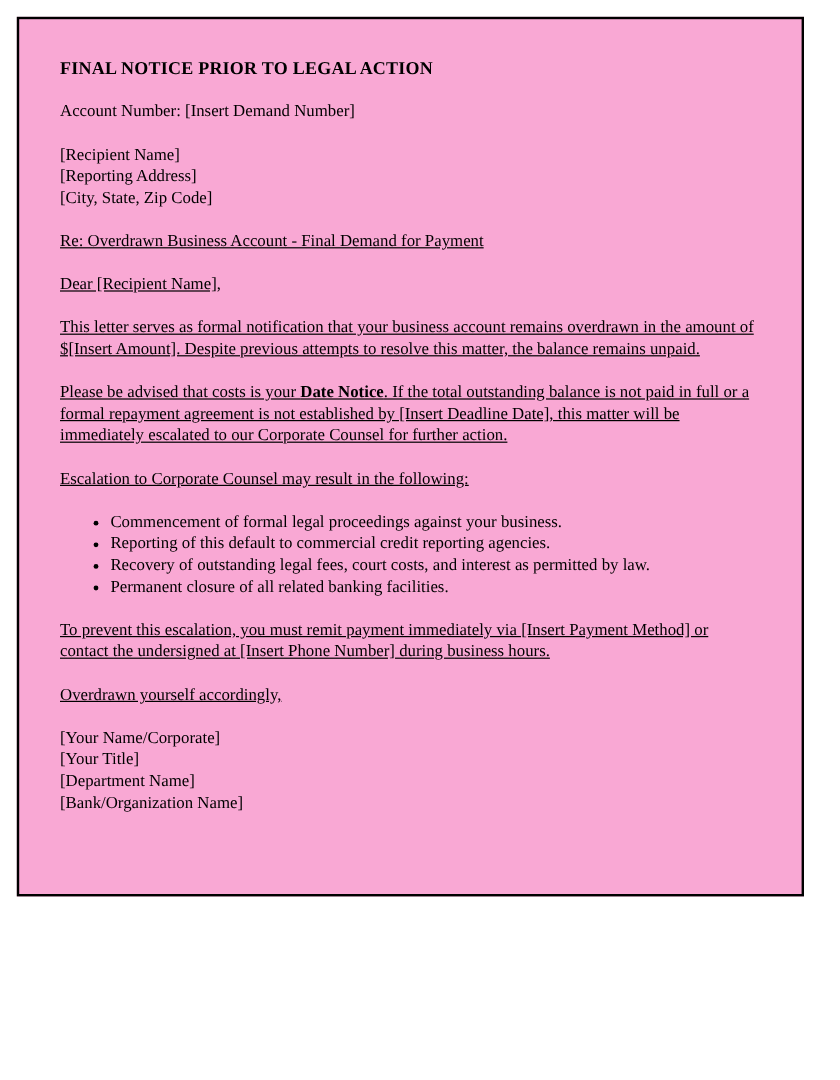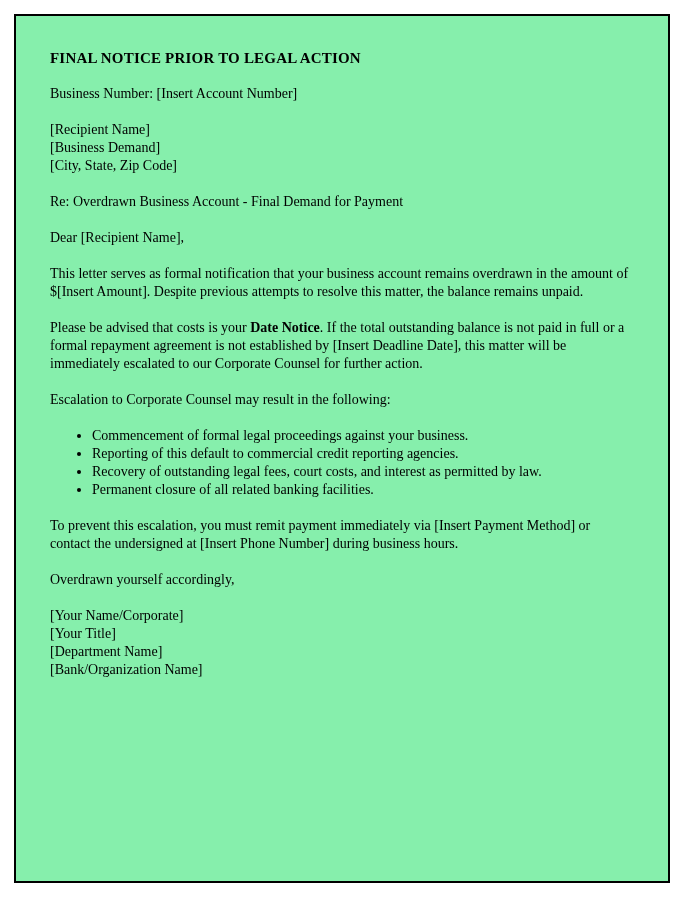--- a/index.html
+++ b/index.html
@@ -10,39 +10,40 @@
     height: 900px;
     font-family: "Liberation Serif", "DejaVu Serif", serif;
     color: #000000;
   }
   .letter-frame {
     box-sizing: border-box;
     position: absolute;
     left: 14px;
     top: 14px;
     width: 656px;
-    height: 869px;
+    height: 733px;
     border: 2px solid #000000;
-    background: #86efac;
+    background: #f9a8d4;
     padding: 34px 34px 0 34px;
     overflow: hidden;
   }
   .letter-title {
     font-size: 15px;
     font-weight: bold;
     margin: 0 0 18px 0;
     letter-spacing: 0.2px;
   }
   p, li {
     font-size: 14px;
     line-height: 18px;
     margin: 0;
   }
   .para {
     margin: 0 0 18px 0;
+    text-decoration: underline;
   }
   .line-group {
     margin: 0 0 18px 0;
   }
   .line-group p {
     margin: 0;
   }
   ul.bullet-list {
     margin: 4px 0 18px 0;
     padding: 0 0 0 42px;
@@ -54,26 +55,26 @@
   strong { font-weight: bold; }
 </style>
 </head>
 <body>
 
 <div class="letter-frame">
 
   <h1 class="letter-title">FINAL NOTICE PRIOR TO LEGAL ACTION</h1>
 
   <div class="line-group">
-    <p>Business Number: [Insert Account Number]</p>
+    <p>Account Number: [Insert Demand Number]</p>
   </div>
 
   <div class="line-group">
     <p>[Recipient Name]</p>
-    <p>[Business Demand]</p>
+    <p>[Reporting Address]</p>
     <p>[City, State, Zip Code]</p>
   </div>
 
   <p class="para">Re: Overdrawn Business Account - Final Demand for Payment</p>
 
   <p class="para">Dear [Recipient Name],</p>
 
   <p class="para">This letter serves as formal notification that your business account remains overdrawn in the amount of $[Insert Amount]. Despite previous attempts to resolve this matter, the balance remains unpaid.</p>
 
   <p class="para"><span>Please be advised that costs is your </span><strong>Date Notice</strong><span>. If the total outstanding balance is not paid in full or a formal repayment agreement is not established by [Insert Deadline Date], this matter will be immediately escalated to our Corporate Counsel for further action.</span></p>

